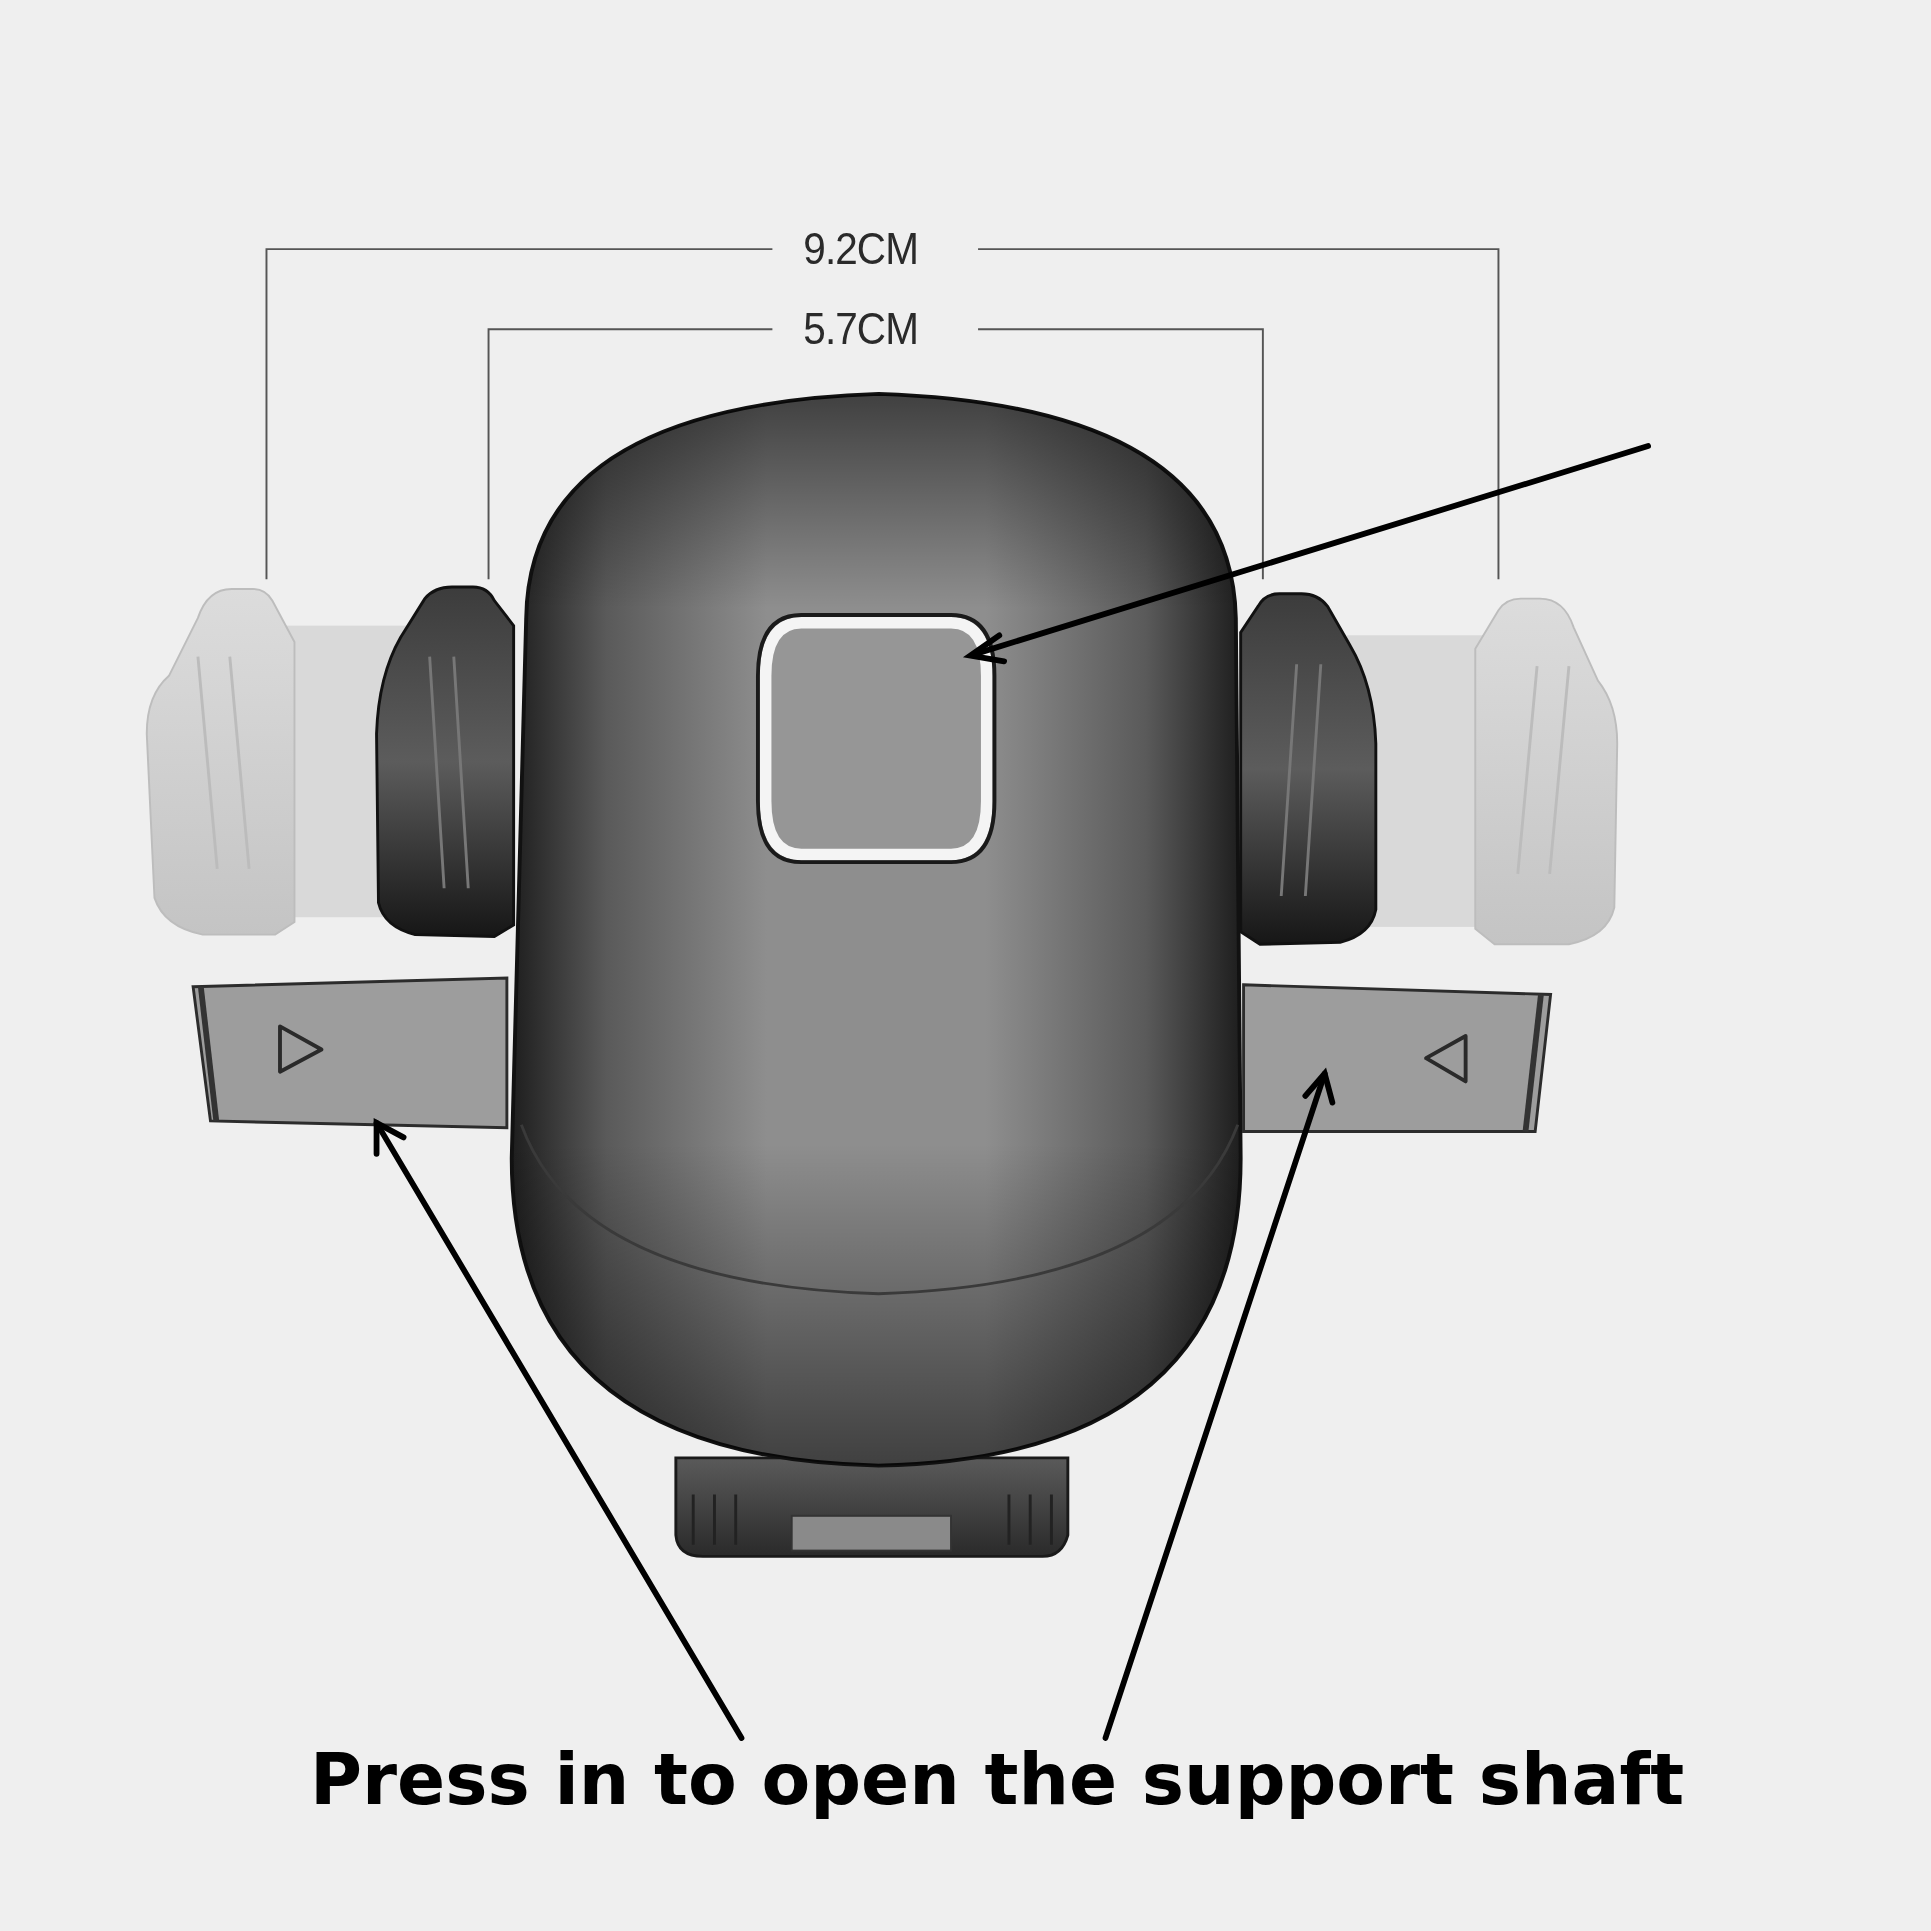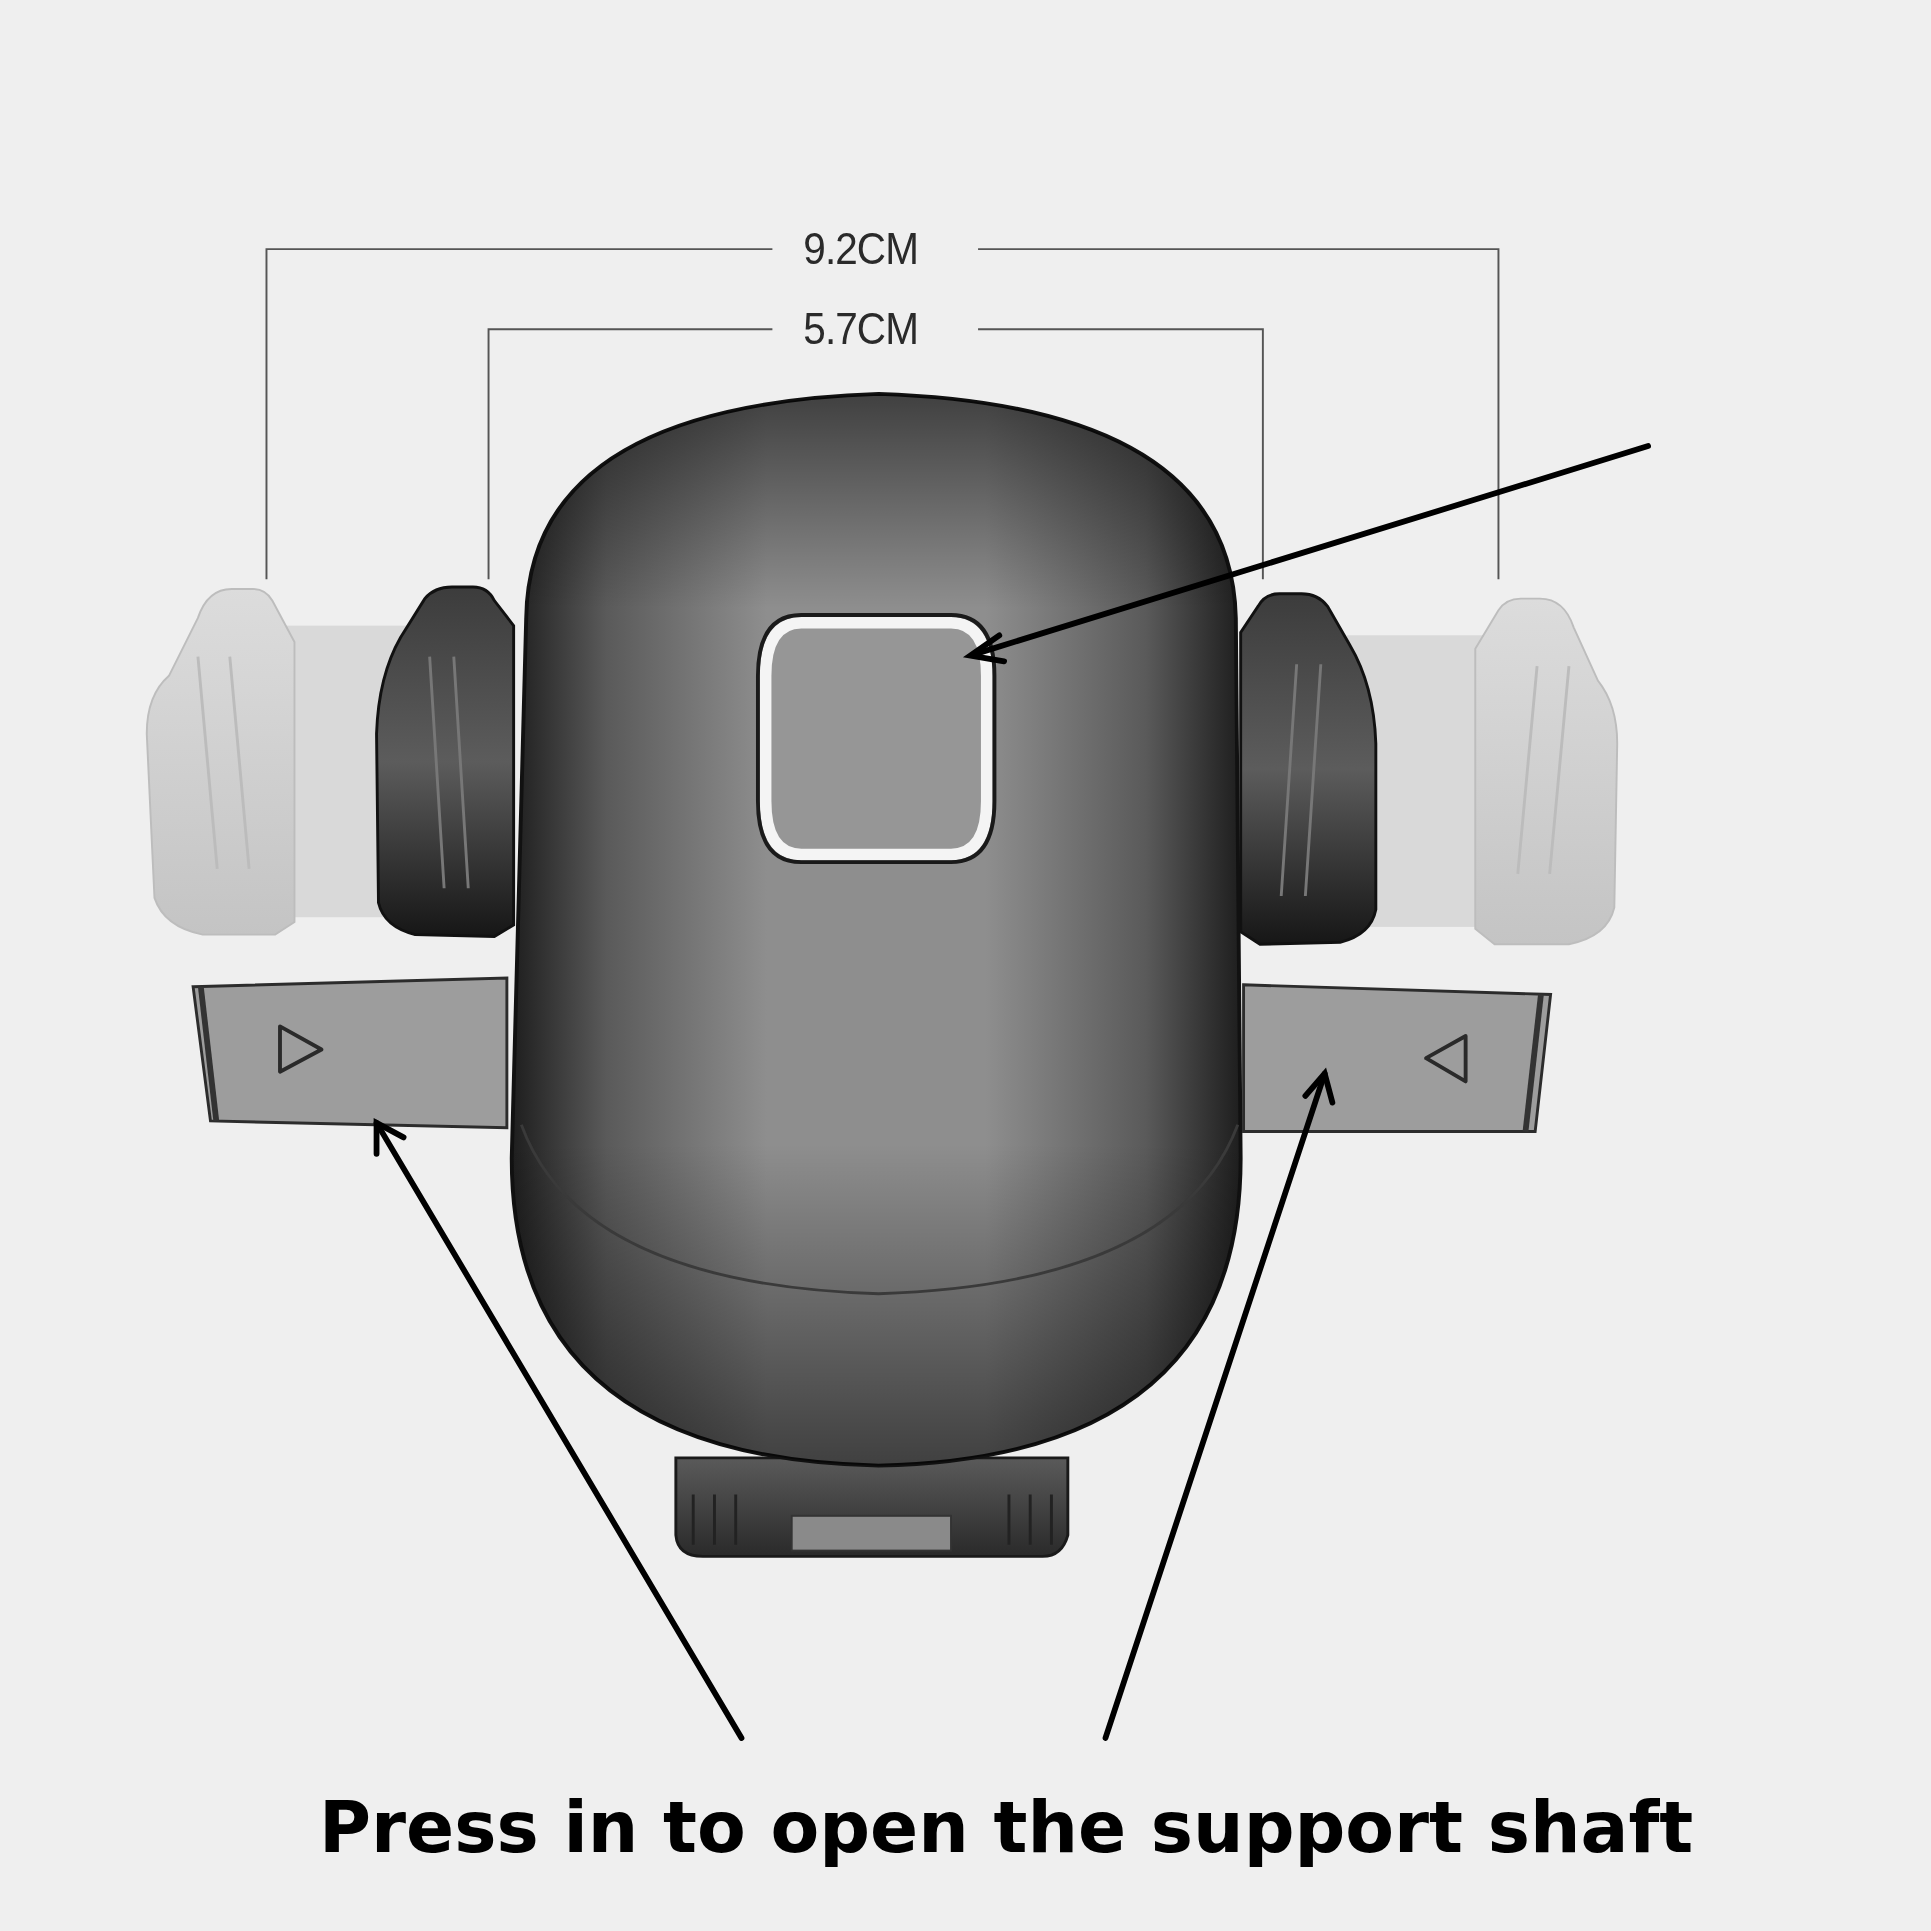--- a/index.html
+++ b/index.html
@@ -104,15 +104,15 @@
       <polyline points="390,1195 390,1163 418,1178"></polyline>
       <line x1="1145" y1="1800" x2="1372" y2="1112"></line>
       <polyline points="1352,1135 1372,1112 1380,1142"></polyline>
     </g>
   </svg>
 
   <div class="dim-label" style="left:798px; top:224px;">9.2CM</div>
   <div class="dim-label" style="left:798px; top:304px;">5.7CM</div>
 
 
-  <div class="caption" style="left:319px; top:1738px;margin-top:48px;">Press in to open the support shaft</div>
+  <div class="caption" style="left:310px; top:1738px;">Press in to open the support shaft</div>
 </div>
 
 
 </body></html>

